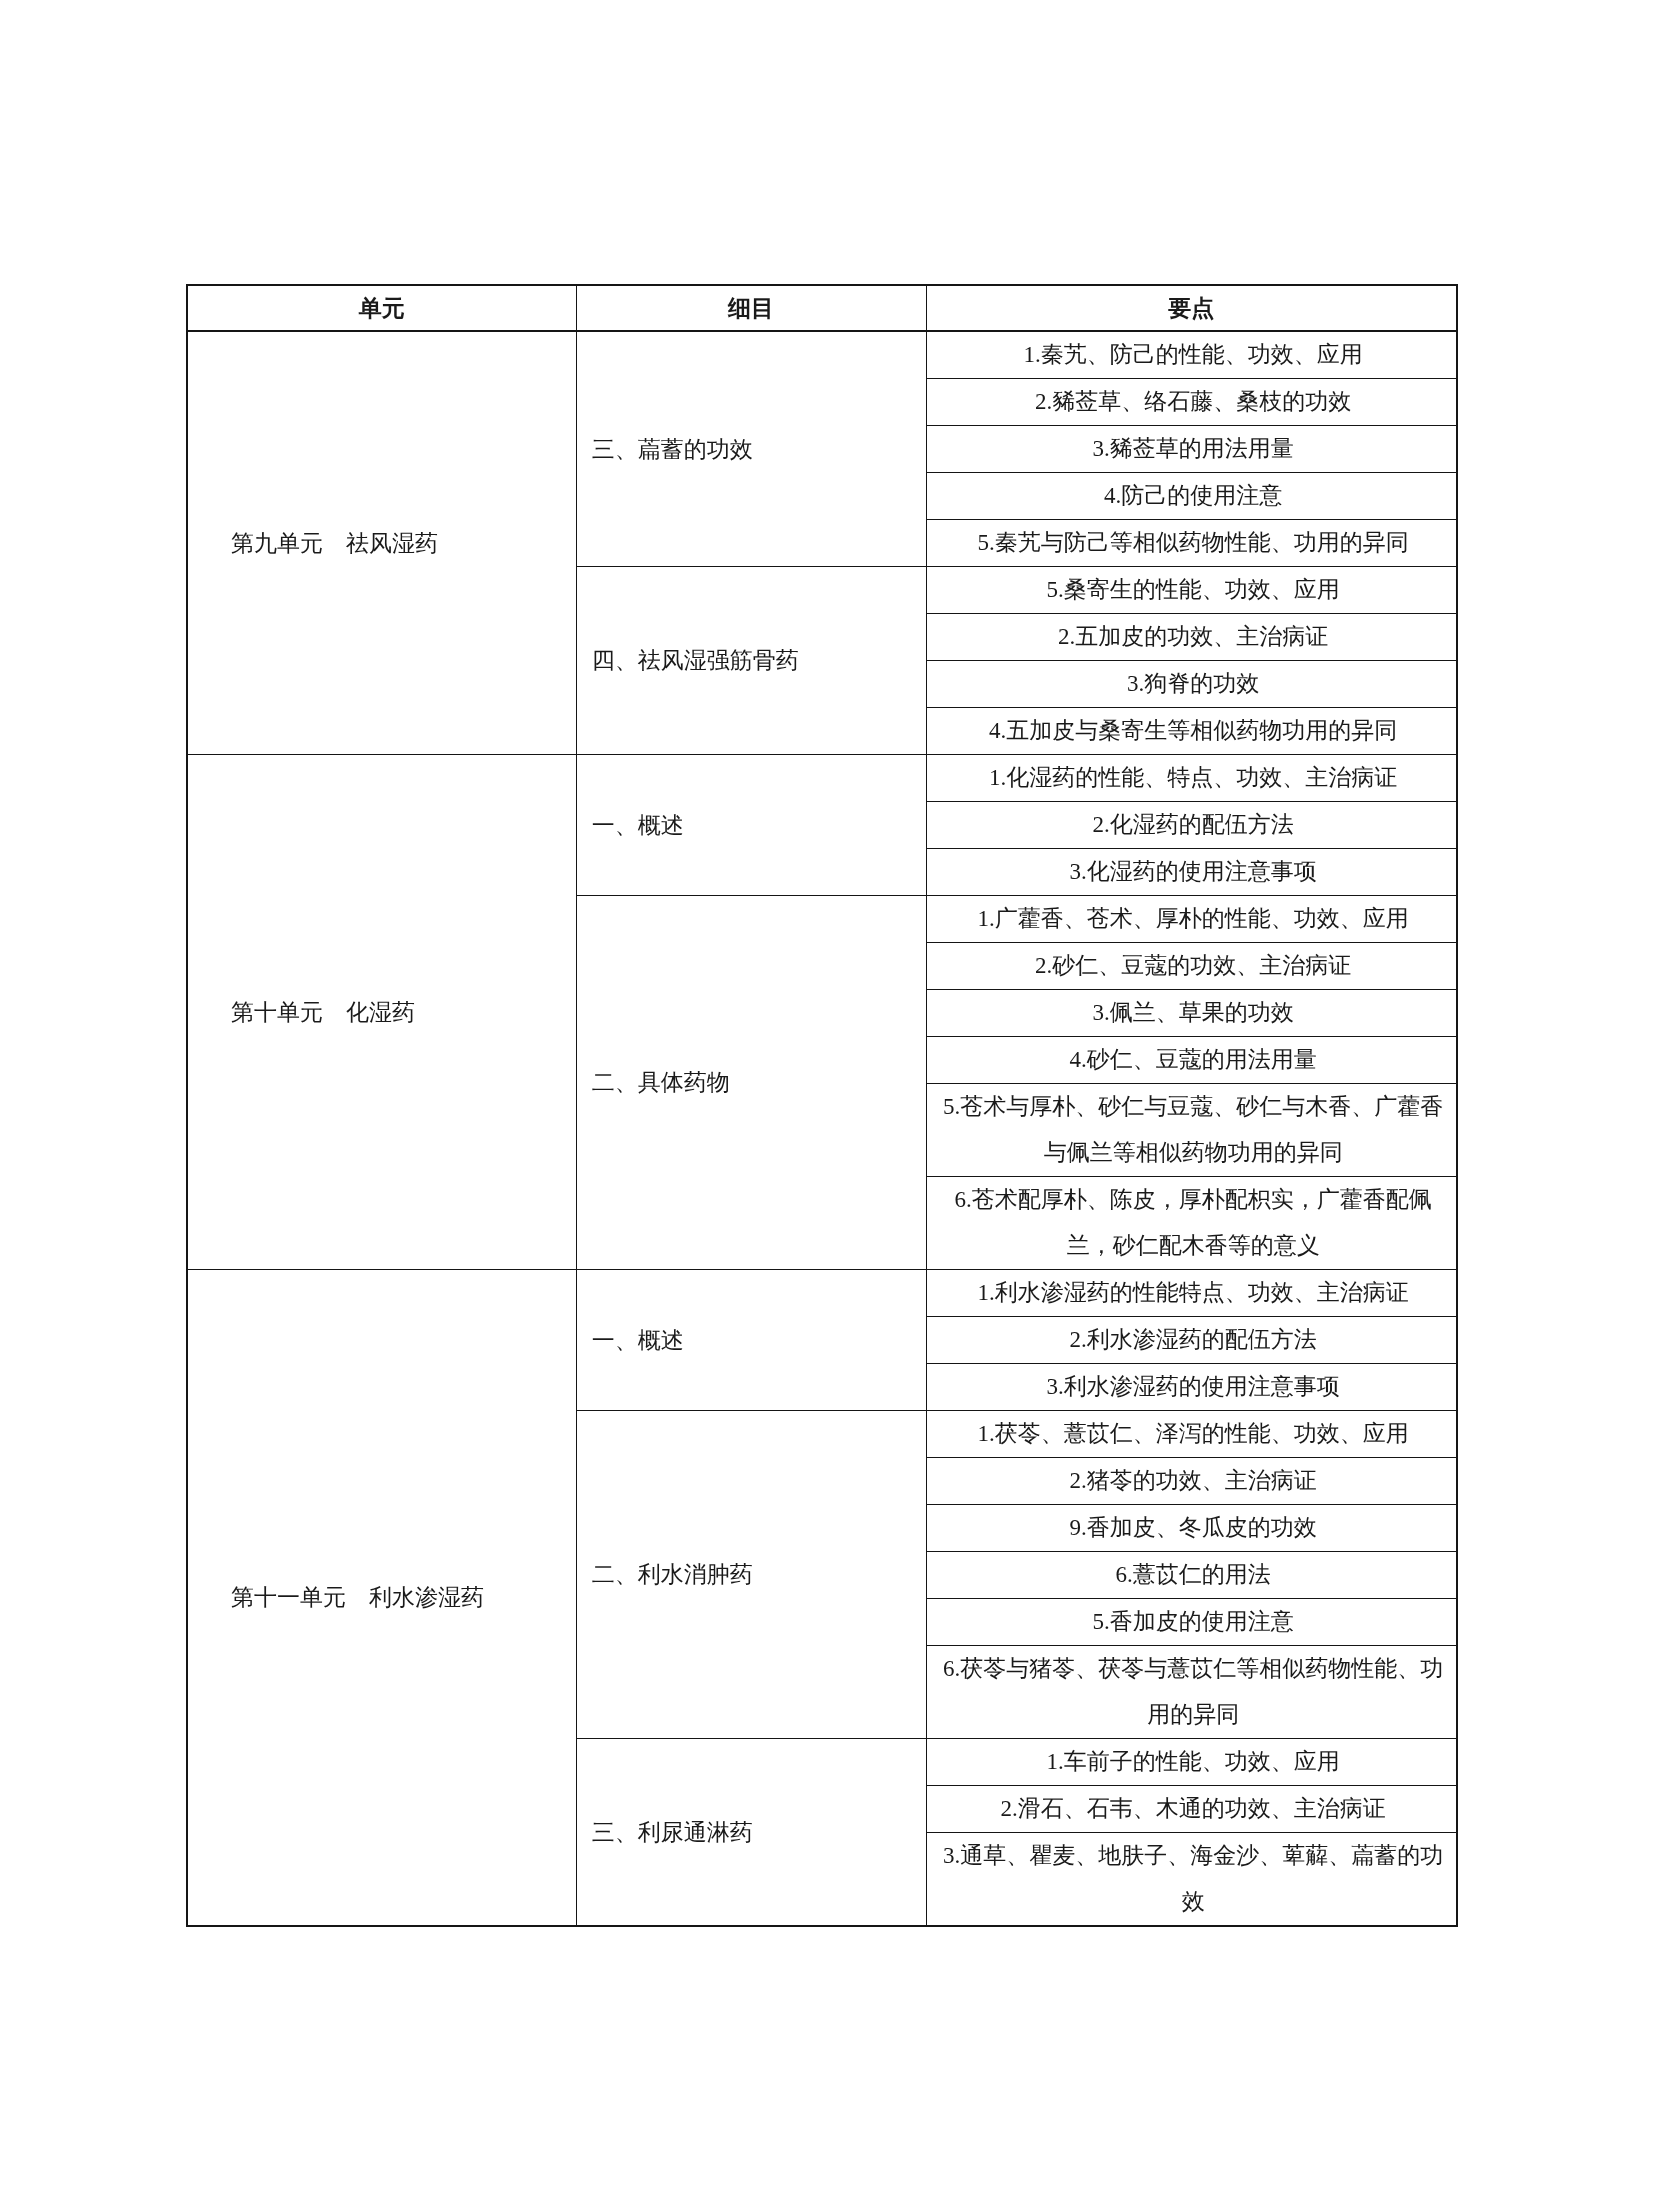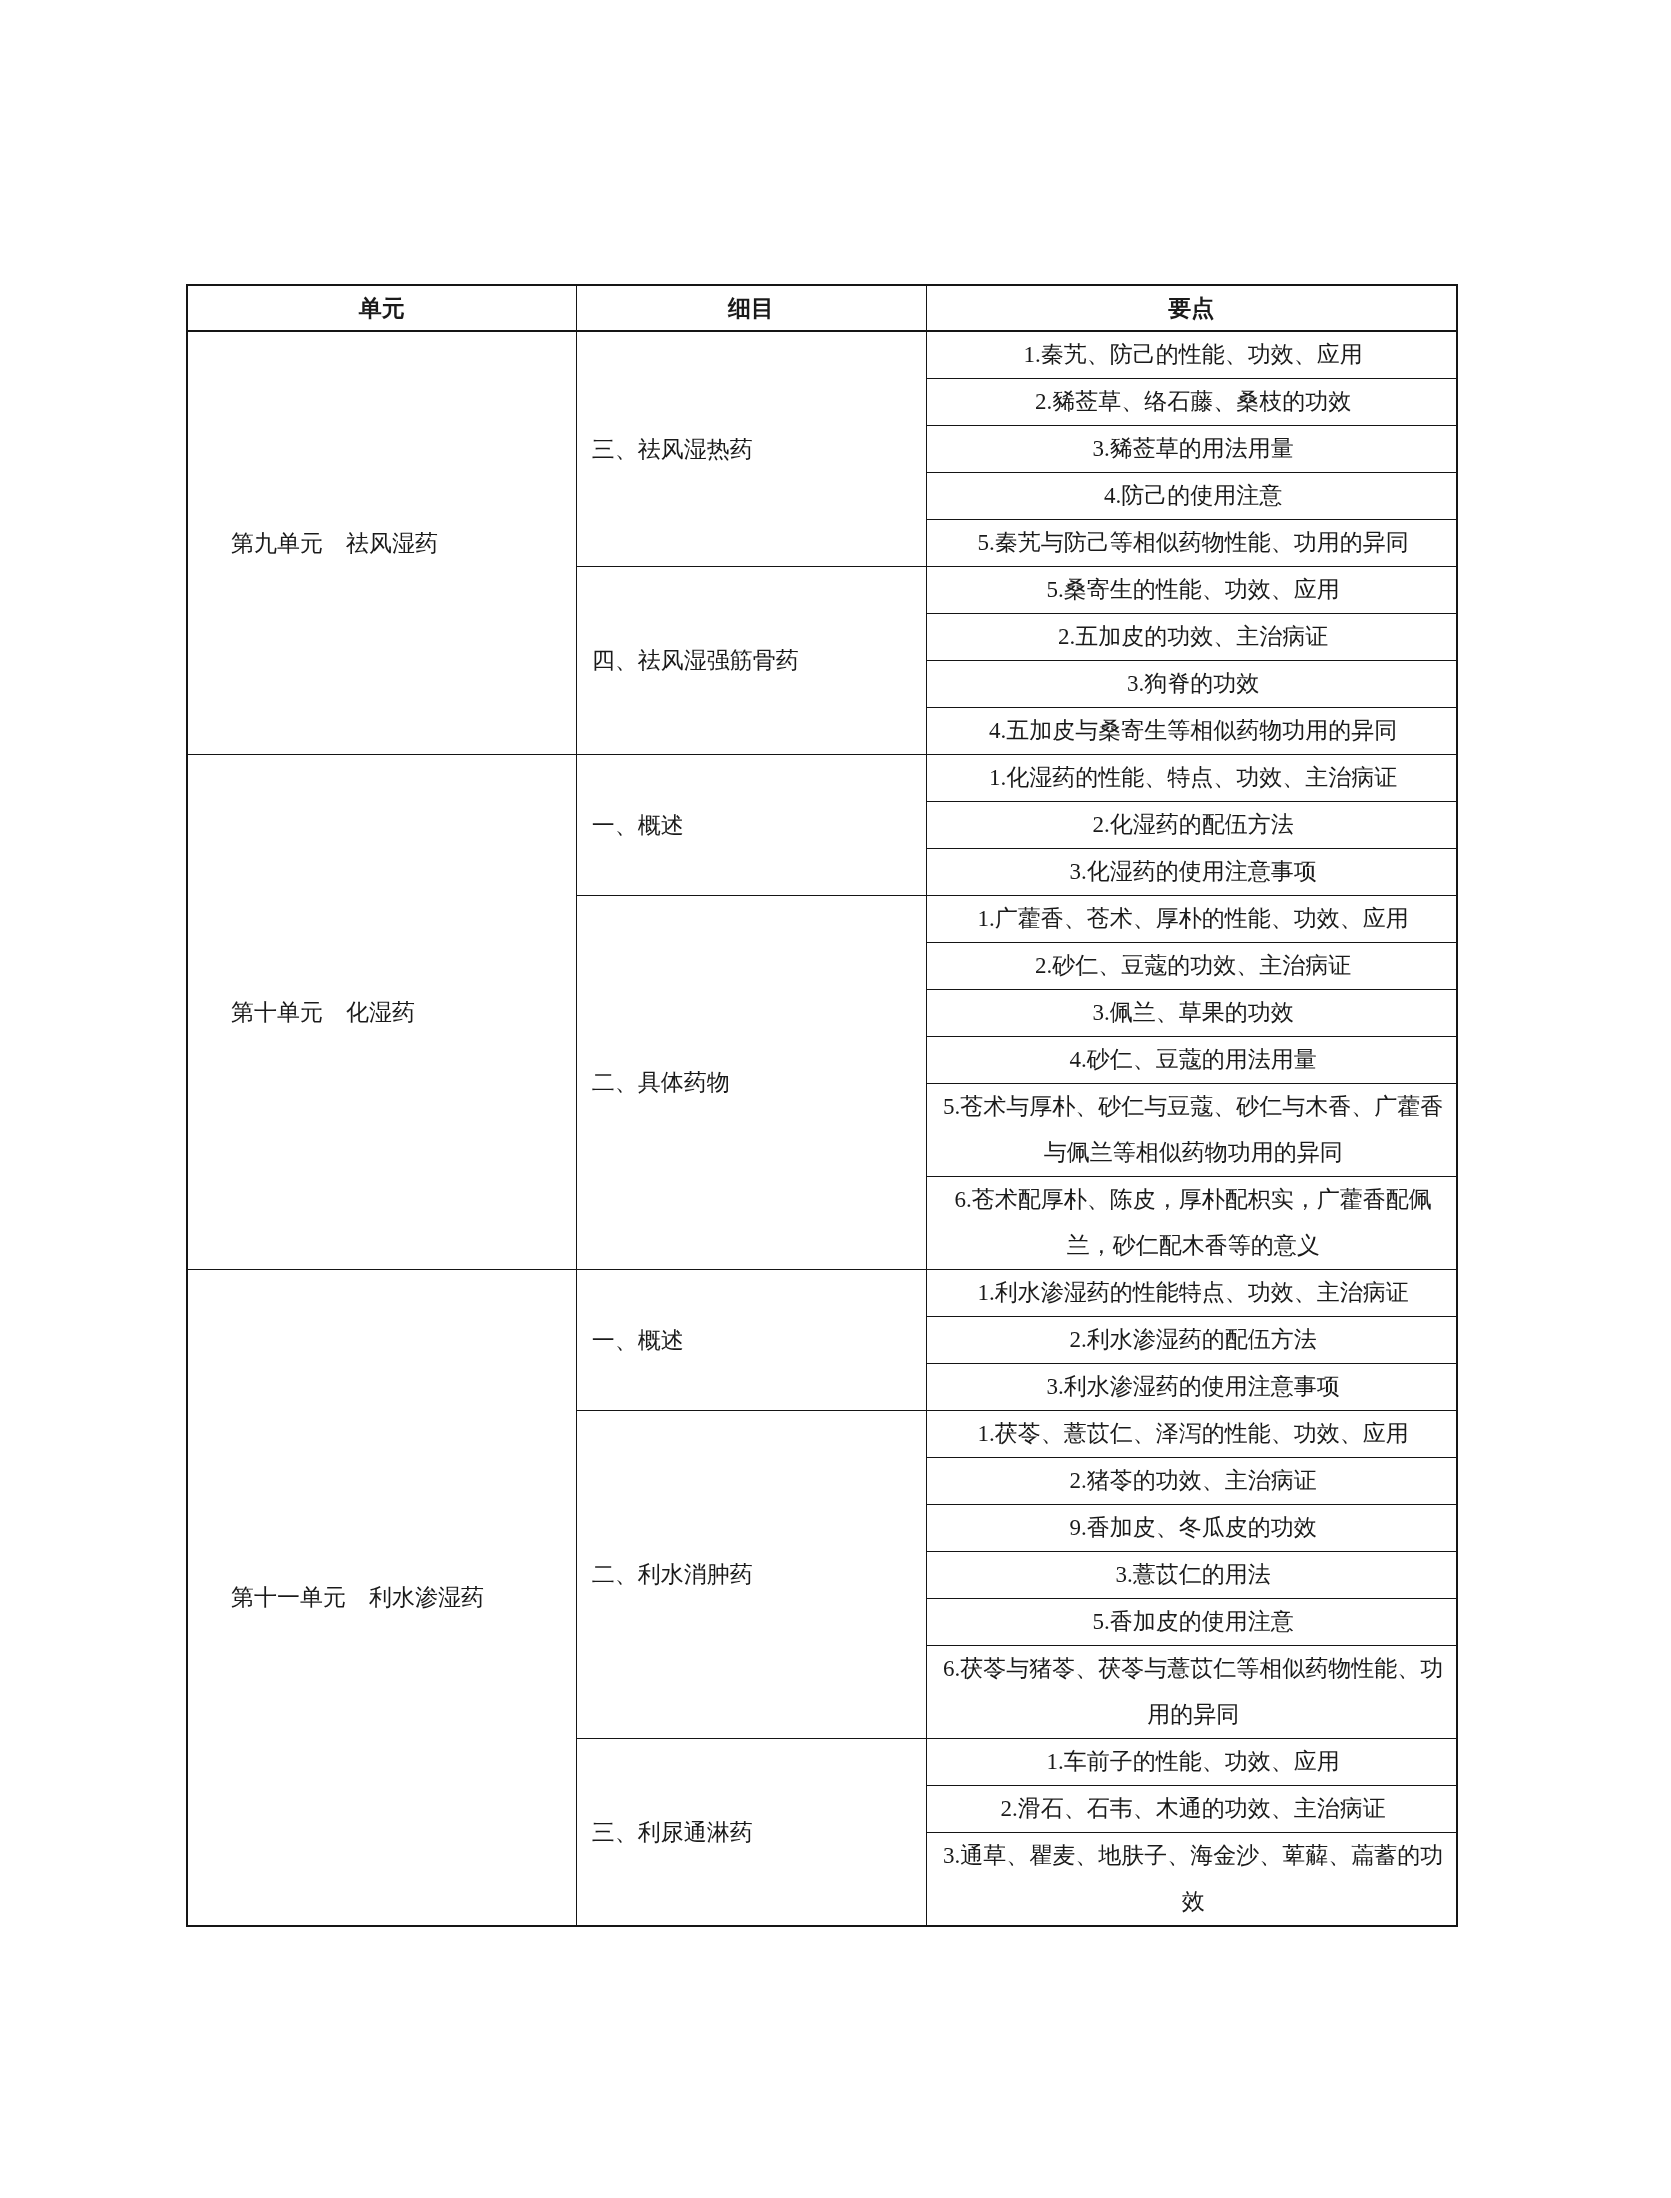--- a/index.html
+++ b/index.html
@@ -80,21 +80,21 @@
       <tr>
         <th>单元</th>
         <th>细目</th>
         <th>要点</th>
       </tr>
     </thead>
     <tbody>
 
       <tr class="prow">
         <td class="unit-cell" rowspan="9">第九单元　祛风湿药</td>
-        <td class="sub-cell" rowspan="5">三、祛风湿热药</td>
+        <td class="sub-cell" rowspan="5">三、萹蓄的功效</td>
         <td class="point-cell">1.秦艽、防己的性能、功效、应用</td>
       </tr>
       <tr class="prow">
         <td class="point-cell">2.豨莶草、络石藤、桑枝的功效</td>
       </tr>
       <tr class="prow">
         <td class="point-cell">3.豨莶草的用法用量</td>
       </tr>
       <tr class="prow">
         <td class="point-cell">4.防己的使用注意</td>
@@ -162,21 +162,21 @@
         <td class="sub-cell" rowspan="6">二、利水消肿药</td>
         <td class="point-cell">1.茯苓、薏苡仁、泽泻的性能、功效、应用</td>
       </tr>
       <tr class="prow">
         <td class="point-cell">2.猪苓的功效、主治病证</td>
       </tr>
       <tr class="prow">
         <td class="point-cell">9.香加皮、冬瓜皮的功效</td>
       </tr>
       <tr class="prow">
-        <td class="point-cell">3.薏苡仁的用法</td>
+        <td class="point-cell">6.薏苡仁的用法</td>
       </tr>
       <tr class="prow">
         <td class="point-cell">5.香加皮的使用注意</td>
       </tr>
       <tr class="prow">
         <td class="point-cell">6.茯苓与猪苓、茯苓与薏苡仁等相似药物性能、功用的异同</td>
       </tr>
       <tr class="prow">
         <td class="sub-cell" rowspan="3">三、利尿通淋药</td>
         <td class="point-cell">1.车前子的性能、功效、应用</td>

